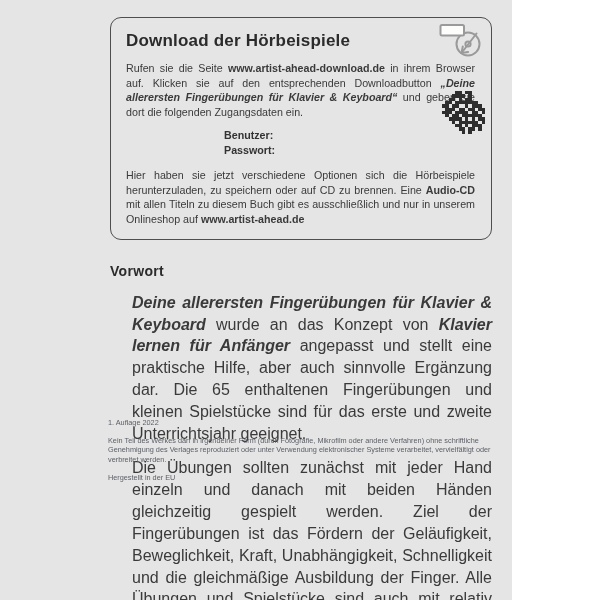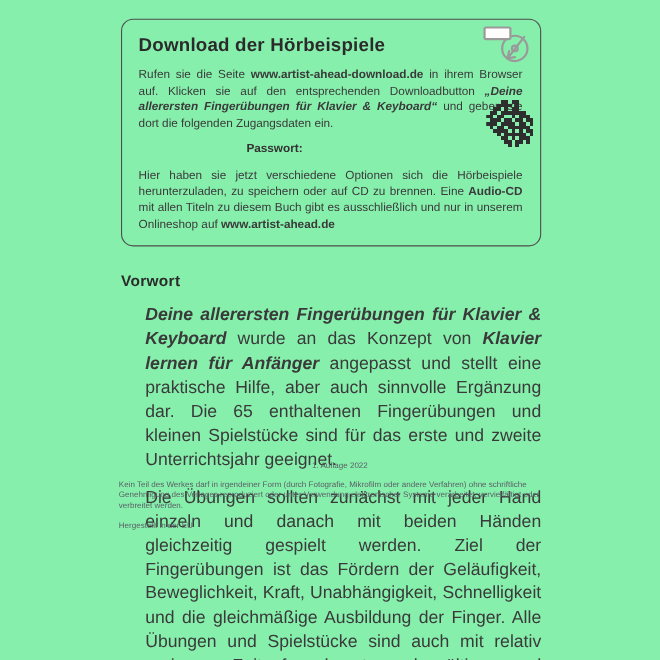--- a/index.html
+++ b/index.html
@@ -1,18 +1,18 @@
 <!DOCTYPE html>
 <html><head>
 <meta charset="utf-8">
 <style>
   html,body { margin:0; padding:0; background:#ffffff; }
   .page {
-    position:relative; width:600px; height:600px;
-    background:#86efac; overflow:hidden;
+    position:relative; width:512px; height:600px;
+    background:#e5e5e5; overflow:hidden;
     color:#3a3a3a;
     font-family:"Liberation Sans", sans-serif;
   }
   .content { position:absolute; left:110px; top:17px; width:382px; }
 
   
   .dl-box {
     box-sizing:border-box; position:relative; width:382px; min-height:179px;
     border:1.5px solid #4e4e4e; border-radius:11px;
     padding:11px 16px 12px 15px;
@@ -33,21 +33,21 @@
   .vw-body .bi { font-weight:bold; font-style:italic; }
   .vw-p2 { margin-top:12px; }
   .closing { margin:15px 0 0 22px; font-size:10.7px; line-height:1.4; }
 
   
   .imprint {
     position:absolute; left:108px; top:418px; width:402px;
     font-size:7.3px; line-height:1.32; color:#5a5e65;
   }
   .imprint .blk { margin:0 0 8px 0; }
-  .imprint .ln { display:block;text-align:center; }
+  .imprint .ln { display:block; }
 </style>
 </head>
 <body>
 
 <div class="page">
   <div class="content">
 
     <section class="dl-box">
       <h1 class="dl-title">Download der Hörbeispiele</h1>
 
@@ -60,20 +60,21 @@
             <path d="M22.5 30 l6.6 -1.1"></path>
             <path d="M22.5 30 l1.3 -6.5"></path>
           </g>
           <rect x="1.5" y="2" width="23.5" height="10.5" rx="1.5" fill="#fdfdfc" stroke="#9a9a9a" stroke-width="2"></rect>
         </svg>
       </span>
 
       <p class="dl-text"><span>Rufen sie die Seite  </span><span class="b">www.artist-ahead-download.de</span><span>  in ihrem Browser auf. Klicken sie auf den entsprechenden Downloadbutton </span><span class="bi">„Deine allerersten Fingerübungen für Klavier &amp; Keyboard“</span><span> und geben sie dort die folgenden Zugangsdaten ein.</span></p>
 
       <div class="credentials">
+        <div>Benutzer:</div>
         <div>Passwort:</div>
       </div>
 
       <span class="qr">
         <svg width="44" height="44" viewBox="0 0 44 44" shape-rendering="crispEdges">
             <g id="qr-cells">
               <rect x="13.2" y="0.0" width="3.3" height="3.3"></rect>
               <rect x="16.5" y="0.0" width="3.3" height="3.3"></rect>
               <rect x="23.1" y="0.0" width="3.3" height="3.3"></rect>
               <rect x="26.4" y="0.0" width="3.3" height="3.3"></rect>

